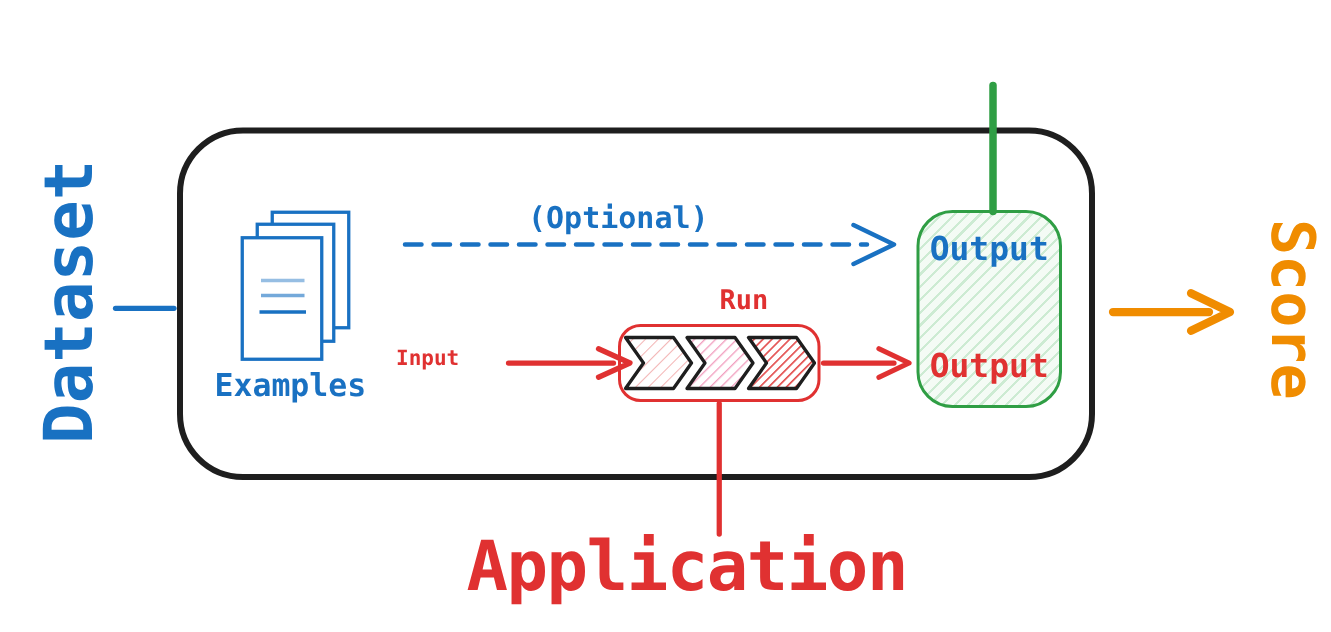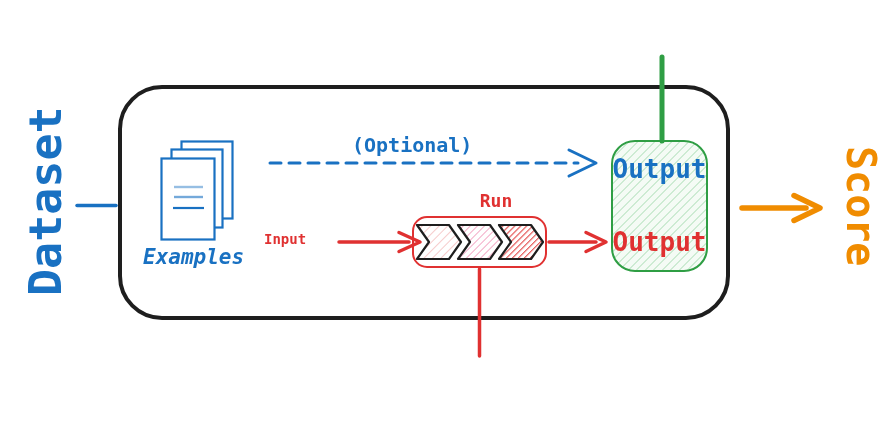--- a/index.html
+++ b/index.html
@@ -22,21 +22,21 @@
   .lbl-dataset {
     left: 20px; top: 296px; font-size: 45px; color: var(--blue);
     transform: rotate(-90deg); transform-origin: top left;
   }
   .lbl-score {
     left: 884px; top: 146px; font-size: 40px; color: var(--orange);
     transform: rotate(90deg); transform-origin: top left;
   }
 
   
-  .lbl-examples { left: 143px; top: 245px; width: 100px; text-align: center; font-size: 21px; color: var(--blue); font-style: italic; }
+  .lbl-examples { left: 143px; top: 245px; width: 100px; text-align: center; font-size: 21px; color: var(--blue); }
   .lbl-optional { left: 352px; top: 134px; font-size: 20px; color: var(--blue); }
   .lbl-input    { left: 264px; top: 231px; font-size: 14px; color: var(--red); }
   .lbl-run      { left: 466px; top: 191px; width: 60px; text-align: center; font-size: 18px; color: var(--red); }
 
   
   .main-box {
     left: 118px; top: 85px; width: 612px; height: 235px;
     border: 4.5px solid var(--ink);
     border-radius: 44px;
     background: transparent;
@@ -52,21 +52,21 @@
     left: 611px; top: 140px; width: 97px; height: 132px;
     border: 2px solid var(--green);
     border-radius: 24px;
     background-color: var(--green-fill);
     background-image: repeating-linear-gradient(135deg,
       transparent 0px, transparent 4.5px,
       var(--green-hatch) 4.5px, var(--green-hatch) 6px);
     display: flex; flex-direction: column; justify-content: space-between;
     align-items: center; padding: 13px 0;
   }
-  .green-box .out { font-size: 26px; line-height: 1.1; }
+  .green-box .out { font-size: 22px; line-height: 1.1; }
   .out-top { color: var(--blue); }
   .out-bottom { color: var(--red); }
 
   .connector-layer { left: 0; top: 0; width: 887px; height: 421px; pointer-events: none; }
   .docs-icon { left: 160px; top: 140px; }
 </style>
 </head>
 <body>
 
 <div class="canvas">
@@ -132,18 +132,19 @@
     <line x1="662" y1="57" x2="662" y2="141" style="stroke:var(--green)" stroke-width="5" stroke-linecap="round"></line>
 
     <g style="stroke:var(--orange)" fill="none" stroke-width="5.5" stroke-linecap="round" stroke-linejoin="round">
       <line x1="742" y1="208" x2="806" y2="208"></line>
       <path d="M794 195.5 L820 208 L794 220.5"></path>
     </g>
   </svg>
 
   <div class="lbl lbl-dataset">Dataset</div>
   <div class="lbl lbl-score">Score</div>
+  <div class="lbl lbl-application">Application</div>
   <div class="lbl lbl-examples">Examples</div>
   <div class="lbl lbl-optional">(Optional)</div>
   <div class="lbl lbl-input">Input</div>
   <div class="lbl lbl-run">Run</div>
 
 </div>
 
 </body></html>

